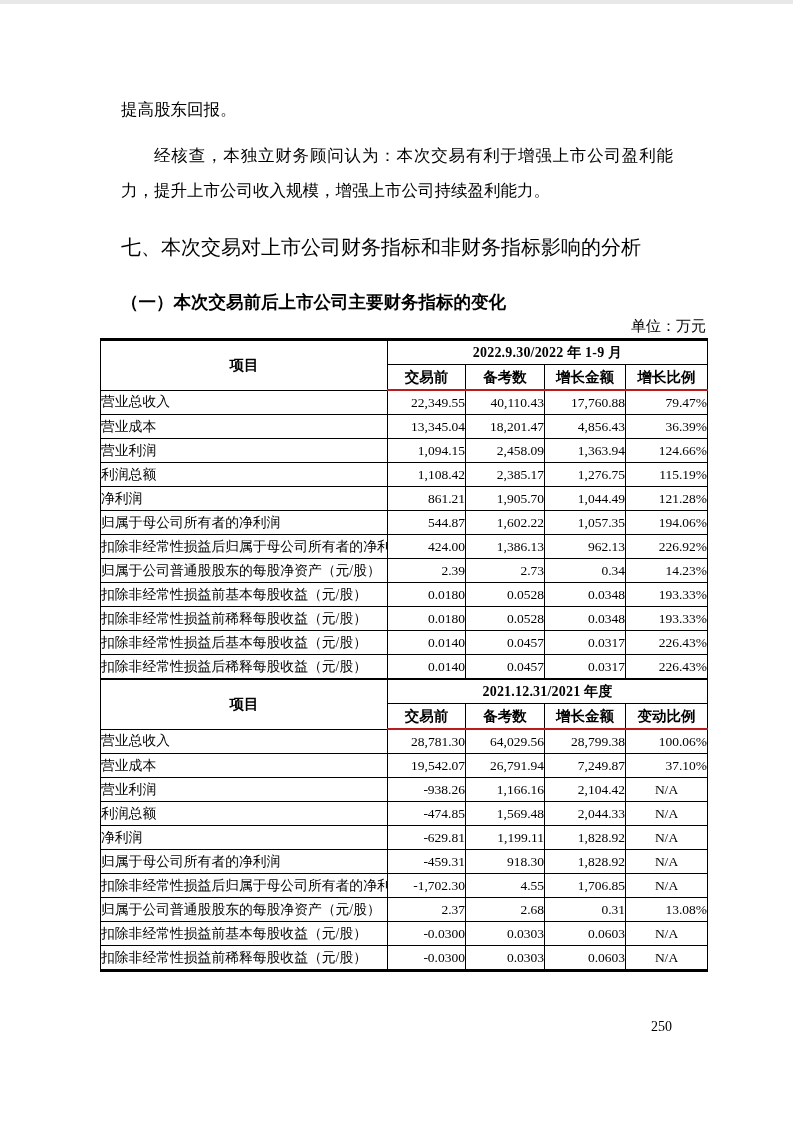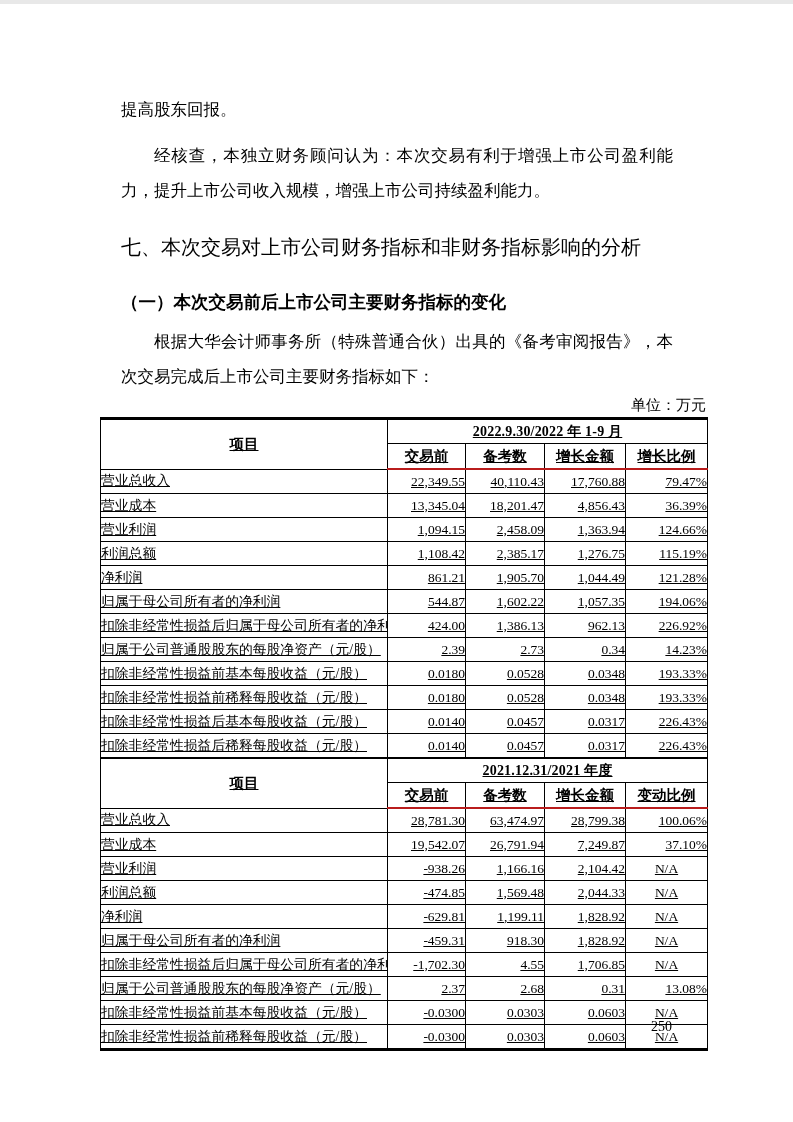--- a/index.html
+++ b/index.html
@@ -46,21 +46,20 @@
   table.fin {
     border-collapse: collapse;
     table-layout: fixed;
     width: 607px;
     margin: 2px 0 0 100px;
     border-left: 1px solid #000;
     border-right: 1px solid #000;
     border-top: 3px solid #000;
     border-bottom: 3px solid #000;
     font-size: 13.5px;
-    text-decoration: underline;
   }
   table.fin th, table.fin td {
     border: 1px solid #000;
     padding: 0;
     height: 23px;
     overflow: hidden;
     white-space: nowrap;
     font-weight: normal;
   }
   table.fin th { font-weight: bold; text-align: center; }
@@ -84,21 +83,20 @@
 <div class="page">
 
   <p class="body-text p-first">提高股东回报。</p>
 
   <p class="body-text p-indent p-verify">经核查，本独立财务顾问认为：本次交易有利于增强上市公司盈利能力，提升上市公司收入规模，增强上市公司持续盈利能力。</p>
 
   <div class="h1">七、本次交易对上市公司财务指标和非财务指标影响的分析</div>
 
   <div class="h2">（一）本次交易前后上市公司主要财务指标的变化</div>
 
-  <p class="body-text p-indent p-lead">根据大华会计师事务所（特殊普通合伙）出具的《备考审阅报告》，本次交易完成后上市公司主要财务指标如下：</p>
 
   <div class="unit-label">单位：万元</div>
 
   <table class="fin">
     <colgroup>
       <col style="width:287px">
       <col style="width:78px">
       <col style="width:79px">
       <col style="width:81px">
       <col style="width:82px">
@@ -207,21 +205,21 @@
         </tr>
         <tr class="col-heads">
           <th>交易前</th>
           <th>备考数</th>
           <th>增长金额</th>
           <th>变动比例</th>
         </tr>
         <tr>
           <td class="item">营业总收入</td>
           <td class="num">28,781.30</td>
-          <td class="num">63,474.97</td>
+          <td class="num">64,029.56</td>
           <td class="num">28,799.38</td>
           <td class="num">100.06%</td>
         </tr>
         <tr>
           <td class="item">营业成本</td>
           <td class="num">19,542.07</td>
           <td class="num">26,791.94</td>
           <td class="num">7,249.87</td>
           <td class="num">37.10%</td>
         </tr>

